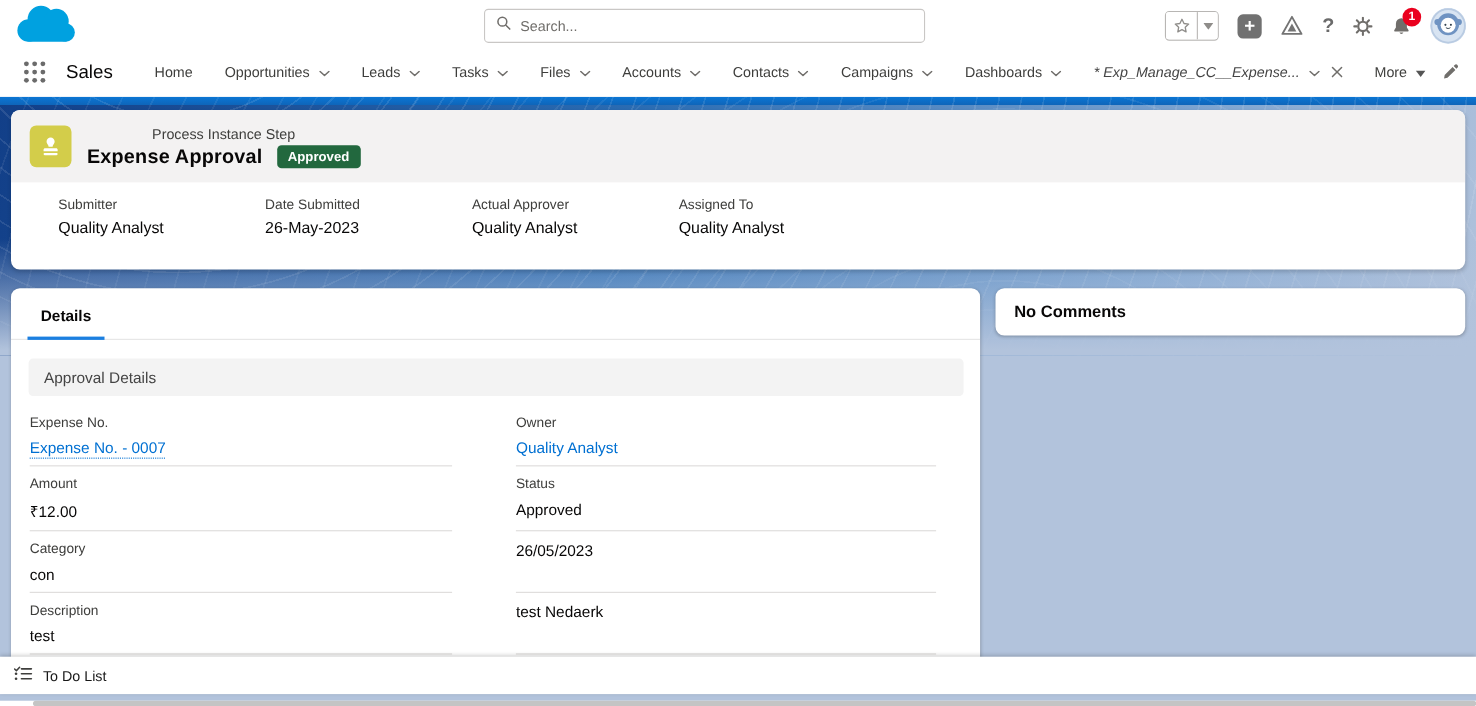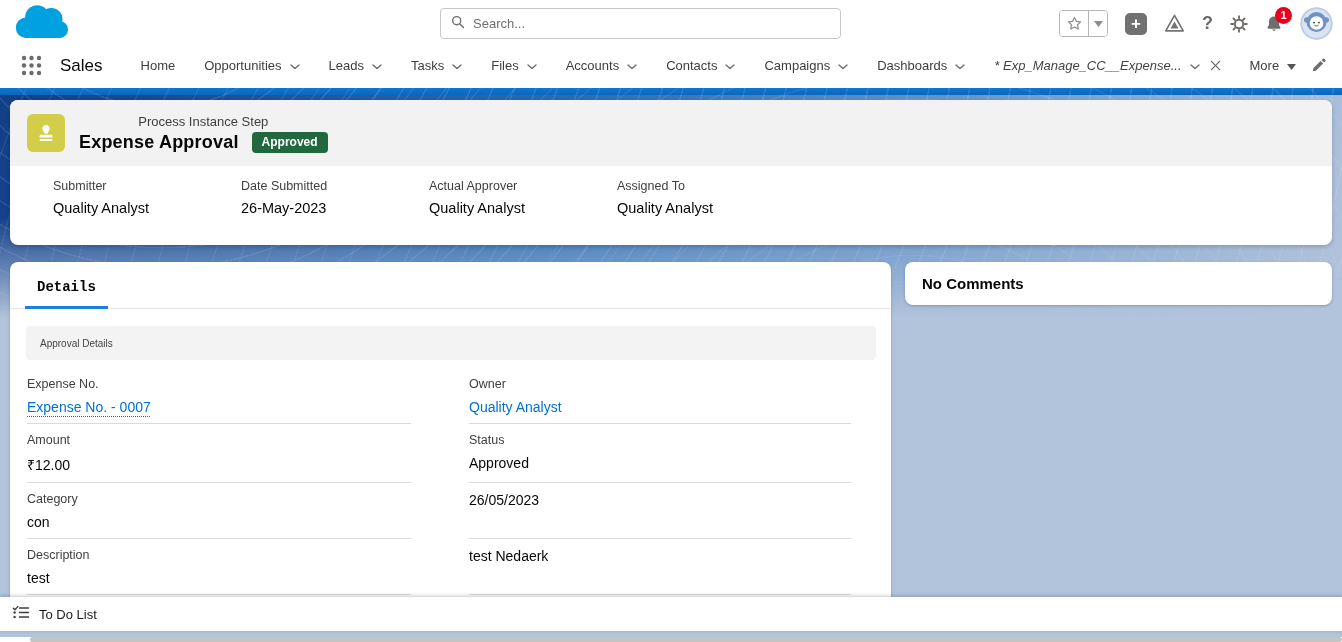--- a/index.html
+++ b/index.html
@@ -64,24 +64,24 @@
     border-radius:4px; }
   .summary-strip { display:flex; padding:13px 16px 0 20px; background:#fff; }
   .summary-field { width:165px;margin-left:23px; }
   .summary-field .s-label { font-size:12.5px; color:#3e3e3c; margin-bottom:7px; }
   .summary-field .s-value { font-size:14.5px; color:#080707; }
 
   
   .details-card { position:absolute; left:10px; top:262px; width:881px; height:352px; background:#fff;
     border-radius:8px; box-shadow:0 1px 3px rgba(0,0,0,.22); z-index:2; overflow:hidden; }
   .tab-row { height:47px; border-bottom:1px solid #e5e5e5; display:flex; align-items:flex-end; padding-left:15px; }
-  .tab { position:relative; padding:0 12px 13px; font-size:14px; font-weight:700; color:#080707; cursor:pointer;font-family:Liberation Mono, monospace; }
+  .tab { position:relative; padding:0 12px 13px; font-size:14px; font-weight:700; color:#080707; cursor:pointer; }
   .tab.active::after { content:""; position:absolute; left:0; right:0; bottom:-1px; height:3px; background:#1b7fe0; }
   .section-band { margin:17px 15px 8px 16px; height:34px; background:#f3f3f3; border-radius:4px; display:flex;
-    align-items:center; padding-left:14px; font-size:10px; color:#444; }
+    align-items:center; padding-left:14px; font-size:14px; color:#444; }
   .fields-grid { display:grid; grid-template-columns:384px 382px; column-gap:58px; padding-left:17px; }
   .field { padding-top:9px; padding-bottom:8px; border-bottom:1px solid #dddbda; }
   .f-label { font-size:12.5px; color:#3e3e3c; margin-bottom:8px; }
   .f-value { font-size:14px; color:#080707; }
   .f-value.link { color:#0070d2; cursor:pointer; }
   .f-value.link-dotted { color:#0070d2; cursor:pointer; text-decoration:underline dotted 1px; text-underline-offset:4px; }
 
   
   .comments-card { position:absolute; left:905px; top:262px; width:427px; height:43px; background:#fff;
     border-radius:8px; box-shadow:0 1px 3px rgba(0,0,0,.22); display:flex; align-items:center; padding-left:17px;

